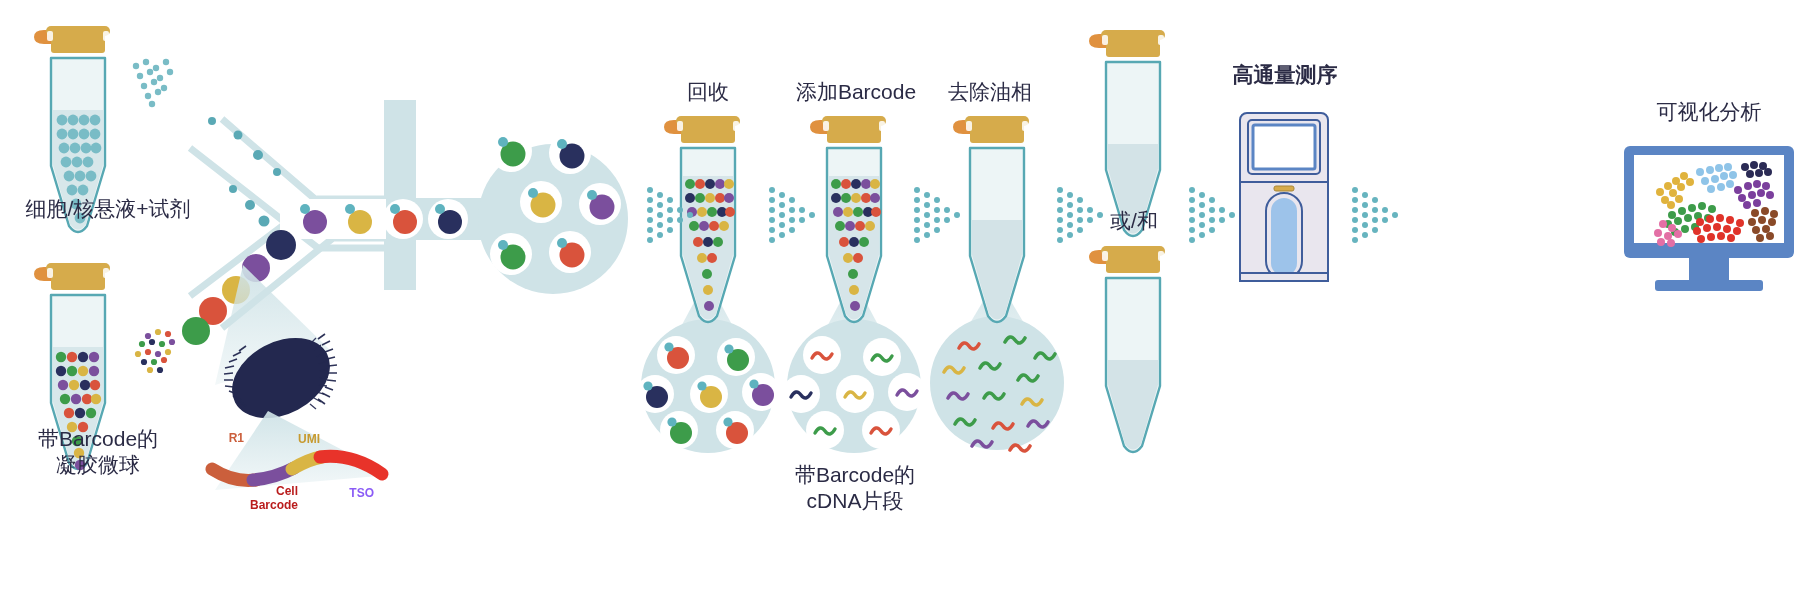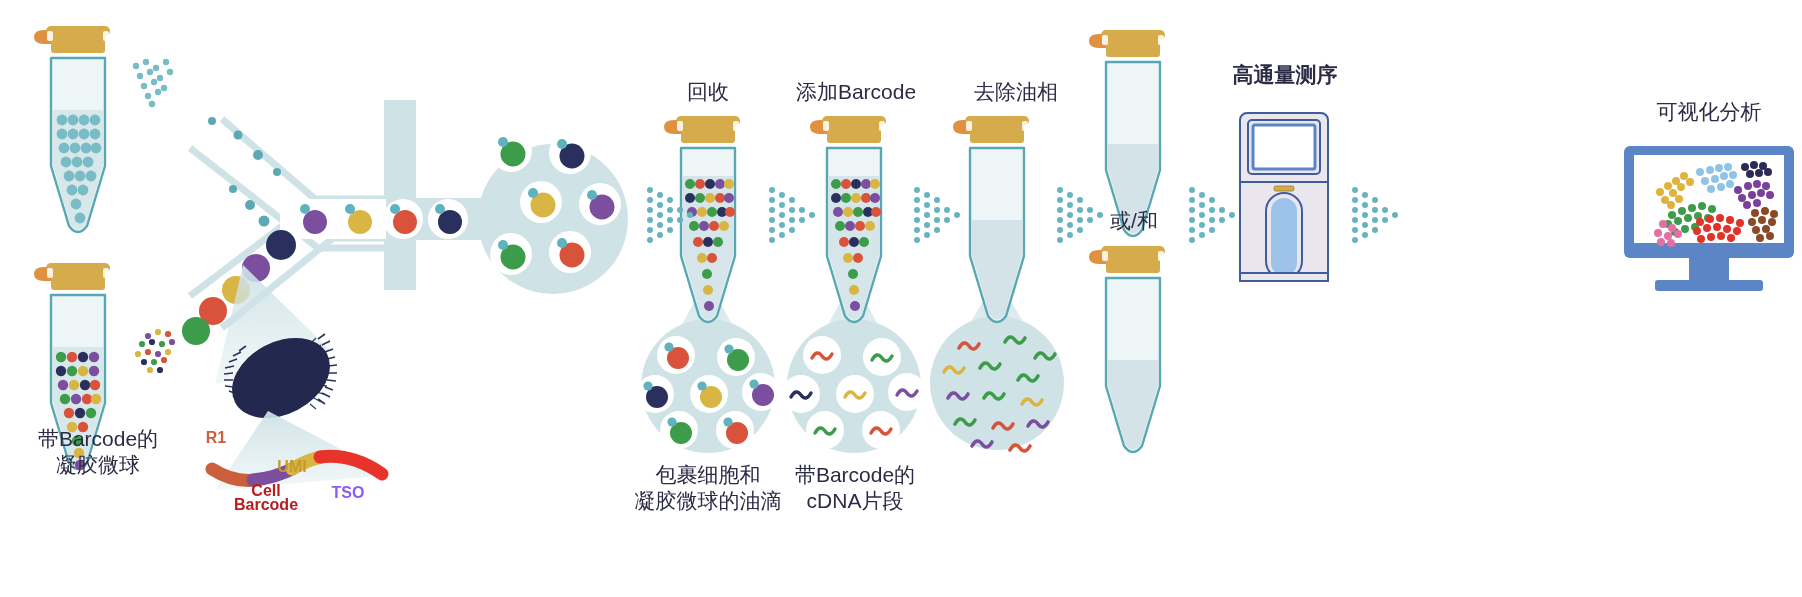--- a/index.html
+++ b/index.html
@@ -1,21 +1,21 @@
 <!DOCTYPE html>
 <html><head>
 <meta charset="utf-8">
 <style>
   html,body{margin:0;padding:0;background:#ffffff;}
   body{width:1802px;height:597px;position:relative;overflow:hidden;
        font-family:"Liberation Sans","DejaVu Sans",sans-serif;}
   #stage{position:absolute;left:0;top:0;width:1802px;height:597px;}
   .lbl{position:absolute;color:#2b2b45;font-size:21px;line-height:26px;
        text-align:center;white-space:pre;font-weight:400;}
-  .tiny{position:absolute;font-size:16px;font-weight:bold;text-align:center;
+  .tiny{position:absolute;font-size:12px;font-weight:bold;text-align:right;
         white-space:pre;line-height:14px;}
   svg{position:absolute;left:0;top:0;overflow:visible;}
 </style>
 </head>
 <body>
 
 <div id="stage">
 
   <svg width="1802" height="597">
     <defs>
@@ -580,41 +580,40 @@
     </g>
 
     <use href="#dotArrow" x="650" y="190"></use>
     <use href="#dotArrow" x="772" y="190"></use>
     <use href="#dotArrow" x="917" y="190"></use>
     <use href="#dotArrow" x="1060" y="190"></use>
     <use href="#dotArrow" x="1192" y="190"></use>
     <use href="#dotArrow" x="1355" y="190"></use>
   </svg>
 
+  <div class="lbl" style="left:8px;  top:196px; width:200px;">细胞/核悬液+试剂</div>
 
   <div class="lbl" style="left:8px;  top:426px; width:180px;">带Barcode的
 凝胶微球</div>
 
   <div class="tiny" style="left:188px; top:431px; width:56px; color:#cb5f3c;">R1</div>
 
   <div class="tiny" style="left:234px; top:484px; width:64px; color:#b91c1c;">Cell
 Barcode</div>
 
-  <div class="tiny" style="left:264px; top:432px; width:56px; color:#c79a2f;margin-top:28px;">UMI</div>
+  <div class="tiny" style="left:264px; top:432px; width:56px; color:#c79a2f;">UMI</div>
 
   <div class="tiny" style="left:322px; top:486px; width:52px; color:#8b5cf6;">TSO</div>
 
   <div class="lbl" style="left:648px; top:79px;  width:120px;">回收</div>
 
   <div class="lbl" style="left:770px; top:79px;  width:172px;">添加Barcode</div>
 
-  <div class="lbl" style="left:945px; top:79px;  width:142px;">去除油相</div>
-
-  <div class="lbl" style="left:618px; top:462px; width:180px;">包裹细胞和
-凝胶微球的油滴</div>
+  <div class="lbl" style="left:890px; top:79px;  width:142px;text-align:right;">去除油相</div>
+
 
   <div class="lbl" style="left:772px; top:462px; width:166px;">带Barcode的
 cDNA片段</div>
 
 
   <div class="lbl" style="left:1088px; top:208px; width:92px;">或/和</div>
 
 
   <div class="lbl" style="left:1208px; top:62px;  width:154px;font-weight:bold;">高通量测序</div>
 

